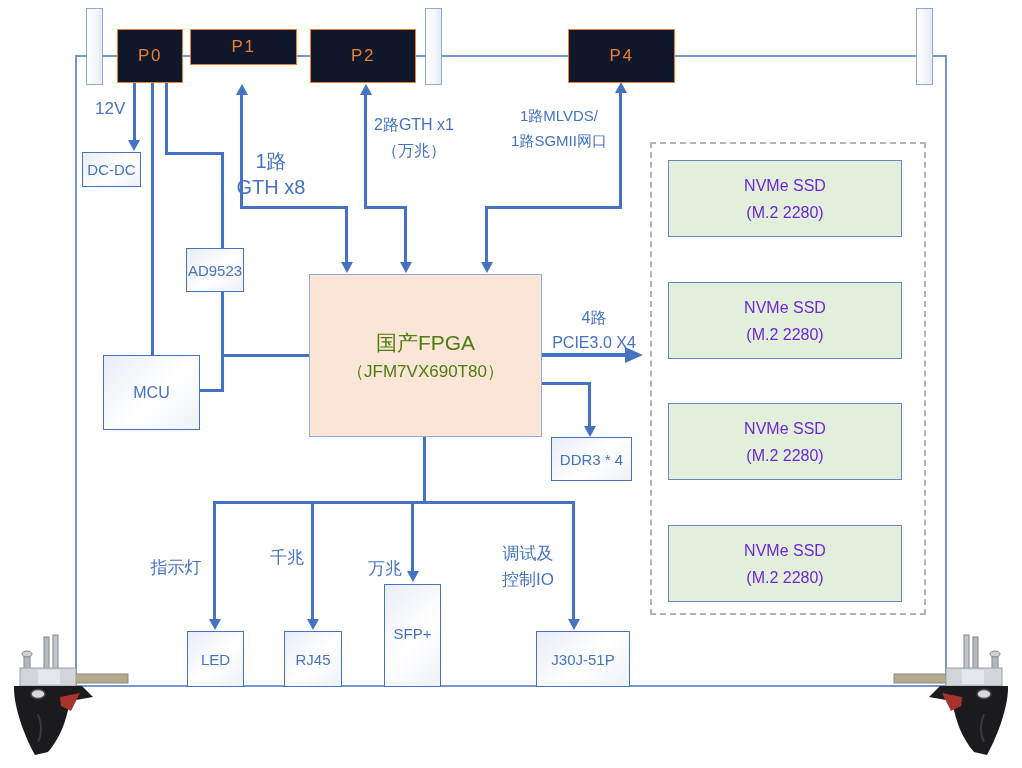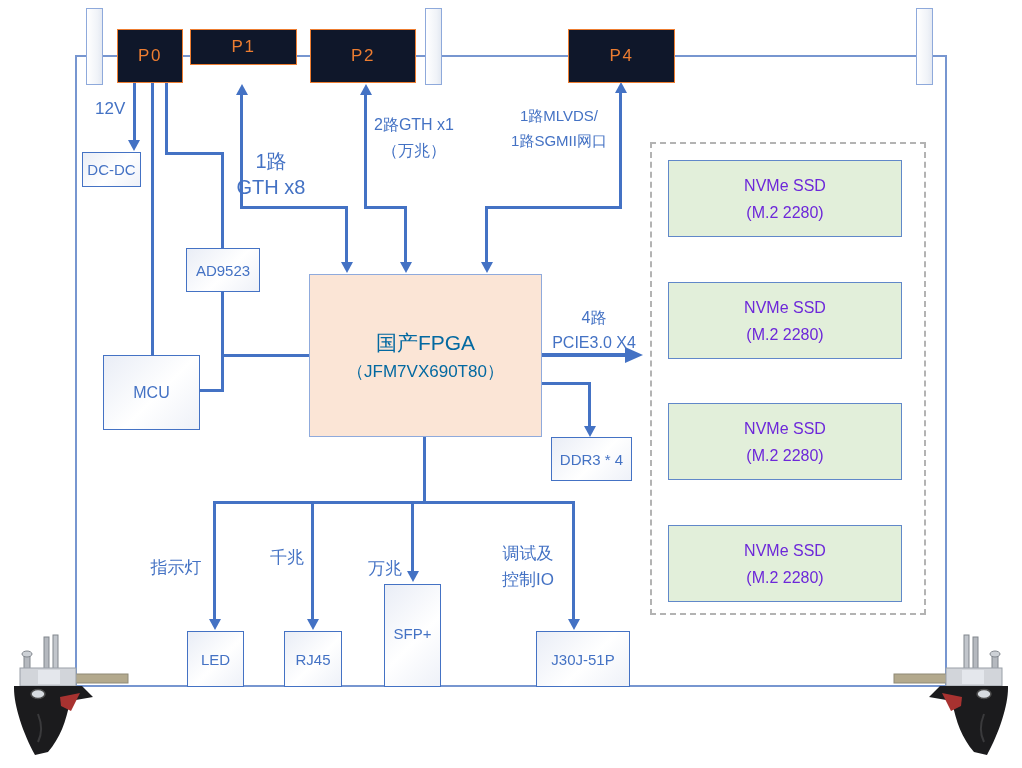--- a/index.html
+++ b/index.html
@@ -20,21 +20,21 @@
     position:absolute;background:#0f172a;border:1.6px solid #ED7D31;box-sizing:border-box;
     color:#ED7D31;font-size:17px;letter-spacing:1.5px;display:flex;align-items:center;justify-content:center;
   }
   .sbox{
     position:absolute;background:linear-gradient(135deg,#e9edf6 0%,#ffffff 55%,#eef1f8 100%);
     border:1.4px solid #4472C4;box-sizing:border-box;color:#4472C4;font-size:15px;
     display:flex;align-items:center;justify-content:center;text-align:left;
   }
   .fpga{
     position:absolute;background:#FBE5D6;border:1.6px solid #8FAADC;box-sizing:border-box;
-    color:#0369a1;display:flex;flex-direction:column;align-items:center;justify-content:center;text-align:center;
+    color:#4d7c0f;display:flex;flex-direction:column;align-items:center;justify-content:center;text-align:center;
   }
   .fpga .t1{font-size:21px;line-height:32px;}
   .fpga .t2{font-size:17px;line-height:26px;}
   .ssd{
     position:absolute;background:#E2EFDA;border:1.4px solid #6188c9;box-sizing:border-box;
     color:#6d28d9;font-size:16px;line-height:27px;display:flex;flex-direction:column;align-items:center;justify-content:center;text-align:center;
   }
   .dashed{
     position:absolute;border:2px dashed #b3b3b3;box-sizing:border-box;background:transparent;
   }
@@ -116,21 +116,21 @@
   <div class="conn" style="left:310px;top:29px;width:106px;height:54px;">
     <span>P2</span>
   </div>
   <div class="conn" style="left:568px;top:29px;width:107px;height:54px;">
     <span>P4</span>
   </div>
 
   <div class="sbox" style="left:82px;top:152px;width:59px;height:35px;">
     <span>DC-DC</span>
   </div>
-  <div class="sbox" style="left:186px;top:248px;width:74px;height:44px;">
+  <div class="sbox" style="left:186px;top:248px;width:58px;height:44px;">
     <span>AD9523</span>
   </div>
   <div class="sbox" style="left:103px;top:355px;width:97px;height:75px;font-size:16px;">
     <span>MCU</span>
   </div>
   <div class="sbox" style="left:551px;top:437px;width:81px;height:44px;">
     <span>DDR3 * 4</span>
   </div>
   <div class="sbox" style="left:187px;top:631px;width:57px;height:56px;">
     <span>LED</span>

